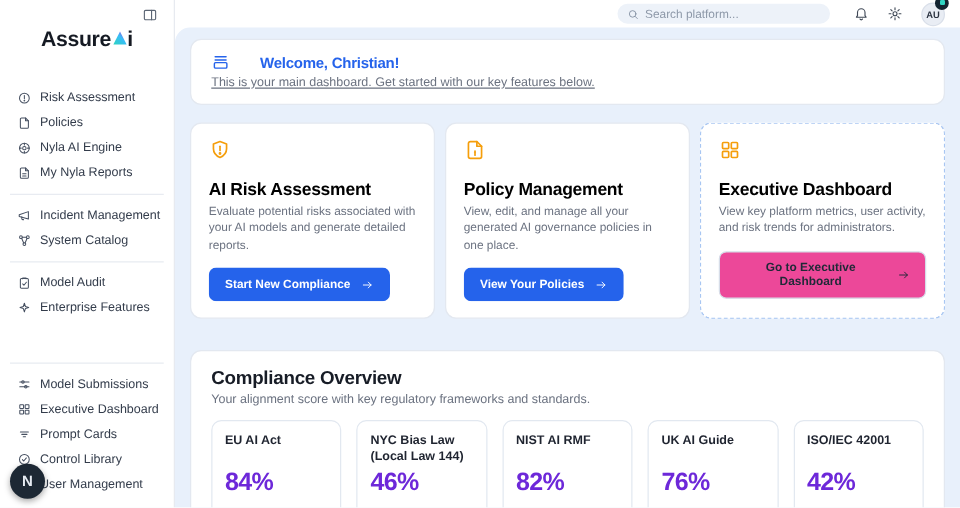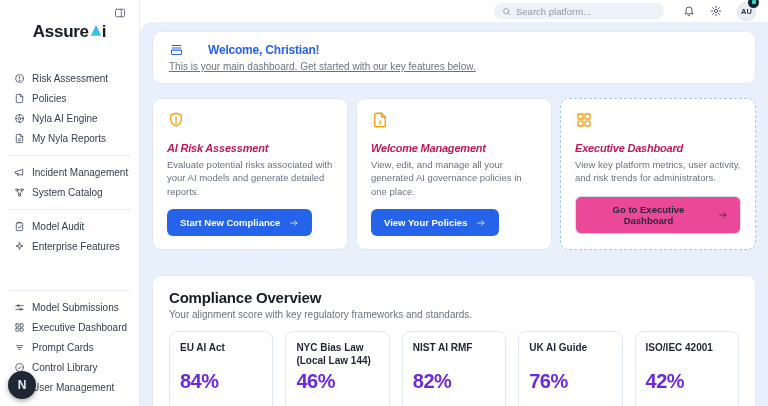--- a/index.html
+++ b/index.html
@@ -54,21 +54,21 @@
   .welcome-title .wico { width:15px; height:15px; display:inline-flex; }
   .welcome-title .wico svg { width:15px; height:15px; }
   .welcome-sub { font-size:10px; color:#6b7280; margin-top:4px;text-decoration:underline; }
 
   
   .features { display:grid; grid-template-columns:repeat(3,1fr); gap:8px; margin-bottom:25px; }
   .feature-card { background:#fff; border:1px solid #e3e8f0; border-radius:9px; padding:12px 14px 13px; }
   .feature-card.dashed { border:1.5px dashed #a8c6f2; }
   .f-icon { width:18px; height:18px; color:#f59e0b; display:inline-flex; }
   .f-icon svg { width:18px; height:18px; }
-  .f-title { font-size:11px; font-weight:800; color:#be185d; margin:9px 0 4px; letter-spacing:-.2px;font-style:italic; }
+  .f-title { font-size:14px; font-weight:800; color:#000000; margin:9px 0 4px; letter-spacing:-.2px; }
   .f-desc { font-size:9.5px; color:#6b7280; line-height:1.42; }
   .f-btn { margin-top:11px; display:inline-flex; align-items:center; gap:9px; border-radius:6px;
     font-size:9.5px; font-weight:700; padding:7px 12px; cursor:pointer; border:1px solid transparent;
     font-family:"Liberation Sans", sans-serif; }
   .f-btn .aico { width:10px; height:10px; display:inline-flex; }
   .f-btn .aico svg { width:10px; height:10px; }
   .f-btn.primary { background:#2563eb; color:#fff; }
   .f-btn.secondary { background:#ec4899; color:#1f2937; border-color:#d6dde8; }
 
   
@@ -312,21 +312,21 @@
                 </svg>
               </span>
             </button></div>
           <div class="feature-card"><span class="f-icon">
               <svg viewBox="0 0 24 24" fill="none" stroke="currentColor" stroke-width="1.8" stroke-linecap="round" stroke-linejoin="round">
                 <path d="M14 3H7a2 2 0 0 0-2 2v14a2 2 0 0 0 2 2h10a2 2 0 0 0 2-2V8z"></path>
                 <path d="M14 3v5h5"></path>
                 <circle cx="12" cy="13.2" r="1" fill="currentColor" stroke="none"></circle>
                 <path d="M12 14.5v3"></path>
               </svg>
-            </span><div class="f-title">Welcome Management</div><div class="f-desc">View, edit, and manage all your generated AI governance policies in one place.</div><button class="f-btn primary">
+            </span><div class="f-title">Policy Management</div><div class="f-desc">View, edit, and manage all your generated AI governance policies in one place.</div><button class="f-btn primary">
               <span>View Your Policies</span>
               <span class="aico">
                 <svg viewBox="0 0 24 24" fill="none" stroke="currentColor" stroke-width="1.8" stroke-linecap="round" stroke-linejoin="round">
                   <line x1="4" y1="12" x2="19" y2="12"></line>
                   <path d="m13.5 6.5 5.5 5.5-5.5 5.5"></path>
                 </svg>
               </span>
             </button></div>
           <div class="feature-card dashed"><span class="f-icon">
               <svg viewBox="0 0 24 24" fill="none" stroke="currentColor" stroke-width="1.8" stroke-linecap="round" stroke-linejoin="round">

